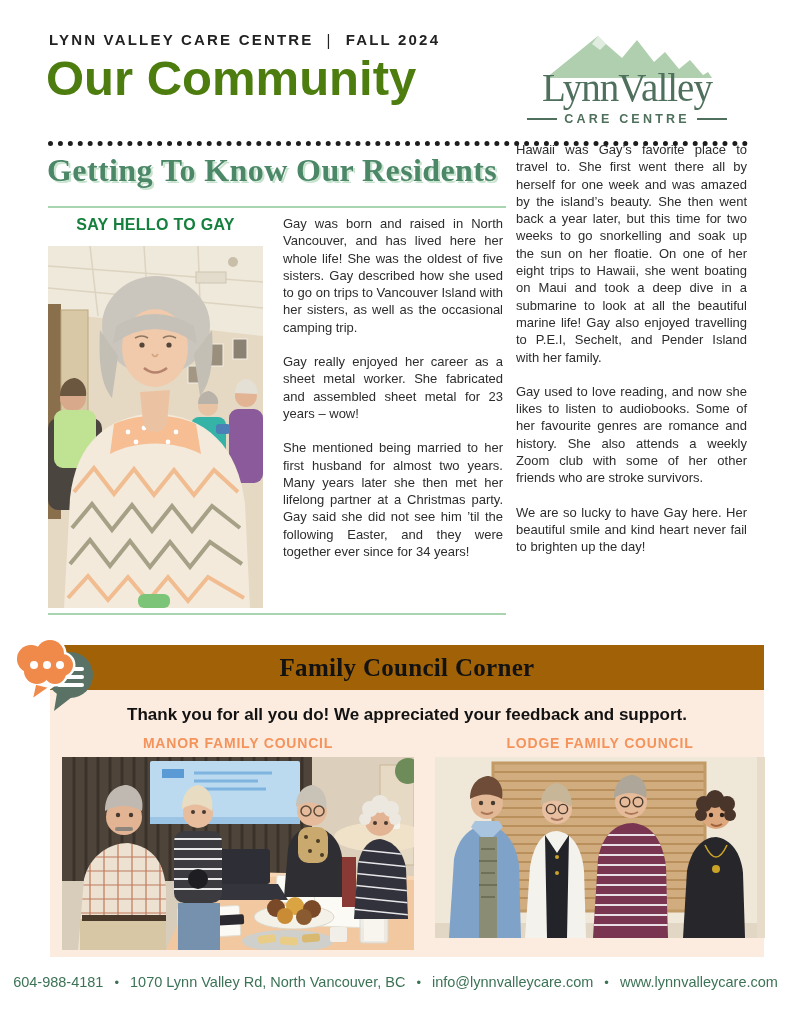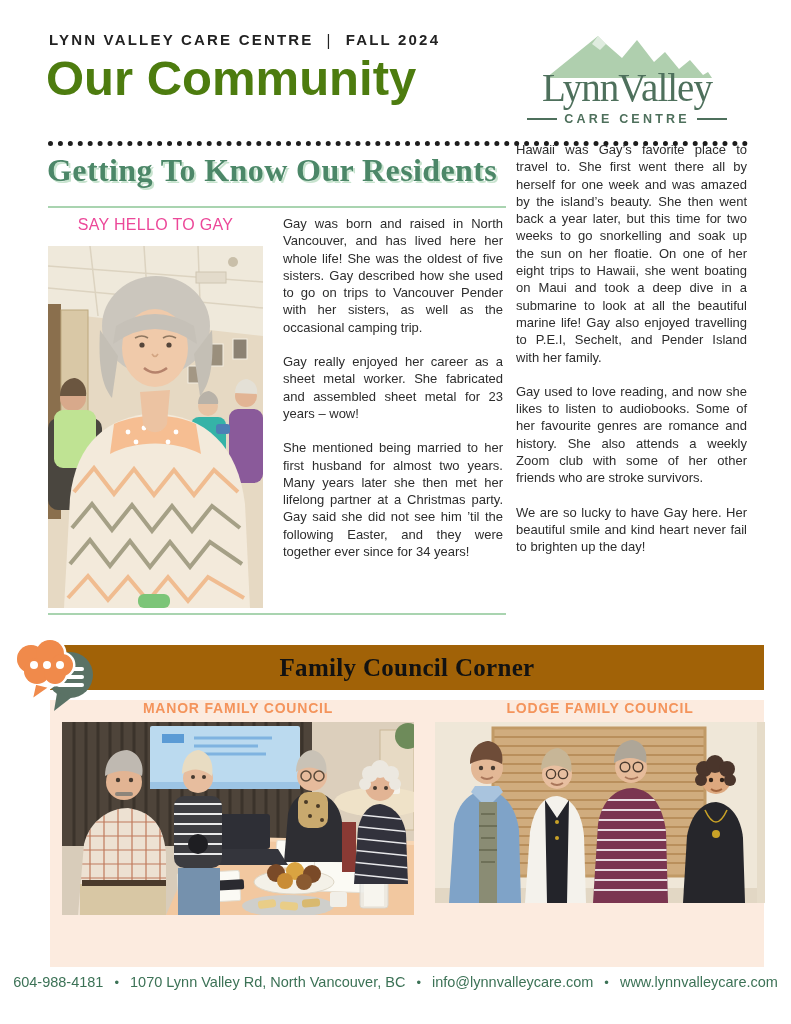--- a/index.html
+++ b/index.html
@@ -35,21 +35,21 @@
     position:absolute; left:47px; top:152px;
     font-family:"Liberation Serif", serif; font-weight:700; font-size:32px;
     color:#4C8768; text-shadow:2px 2px 0 #C7E3CE; letter-spacing:0.4px;
   }
   .rule { position:absolute; height:2px; background:#A9D4B0; }
   .rule-top    { left:48px; top:206px; width:458px; }
   .rule-bottom { left:48px; top:613px; width:458px; }
 
   .photo-caption {
     position:absolute; left:48px; top:216px; width:215px; text-align:center;
-    font-size:16px; font-weight:400; letter-spacing:0.3px; color:#ec4899;
+    font-size:16px; font-weight:700; letter-spacing:0.3px; color:#15803d;
   }
   .photo-gay { position:absolute; left:48px; top:246px; width:215px; height:362px; }
 
   .col { position:absolute; font-size:13px; line-height:17.3px; color:#2d2d2d; text-align:justify; }
   .col p { margin:0 0 17px 0; }
   .col-mid   { left:283px; top:215px; width:220px; }
   .col-right { left:516px; top:141px; width:231px; }
 
   
   .fc { position:absolute; left:50px; top:645px; width:714px; height:312px; }
@@ -161,38 +161,39 @@
       <circle cx="94" cy="99" r="2.6" fill="#54453A"></circle>
       <circle cx="121" cy="99" r="2.6" fill="#54453A"></circle>
       <path d="M87,92 Q94,88 100,92 M115,92 Q121,88 128,92" stroke="#8F7760" stroke-width="1.6" fill="none"></path>
       <path d="M96,122 Q107,131 119,122" stroke="#B5826B" stroke-width="2.6" fill="none"></path>
       <path d="M104,108 Q107,113 110,108" stroke="#D3A582" stroke-width="1.6" fill="none"></path>
       <rect x="90" y="348" width="32" height="14" rx="6" fill="#7CC578"></rect>
     </svg>
   </div>
 
   <div class="col col-mid">
-    <p>Gay was born and raised in North Vancouver, and has lived here her whole life! She was the oldest of five sisters. Gay described how she used to go on trips to Vancouver Pender with her sisters, as well as the occasional camping trip.</p>
+    <p>Gay was born and raised in North Vancouver, and has lived here her whole life! She was the oldest of five sisters. Gay described how she used to go on trips to Vancouver Island with her sisters, as well as the occasional camping trip.</p>
     <p>Gay really enjoyed her career as a sheet metal worker. She fabricated and assembled sheet metal for 23 years – wow!</p>
     <p>She mentioned being married to her first husband for almost two years. Many years later she then met her lifelong partner at a Christmas party. Gay said she did not see him ’til the following Easter, and they were together ever since for 34 years!</p>
   </div>
 
   <div class="col col-right">
     <p>Hawaii was Gay’s favorite place to travel to. She first went there all by herself for one week and was amazed by the island’s beauty. She then went back a year later, but this time for two weeks to go snorkelling and soak up the sun on her floatie. On one of her eight trips to Hawaii, she went boating on Maui and took a deep dive in a submarine to look at all the beautiful marine life! Gay also enjoyed travelling to P.E.I, Sechelt, and Pender Island with her family.</p>
     <p>Gay used to love reading, and now she likes to listen to audiobooks. Some of her favourite genres are romance and history. She also attends a weekly Zoom club with some of her other friends who are stroke survivors.</p>
     <p>We are so lucky to have Gay here. Her beautiful smile and kind heart never fail to brighten up the day!</p>
   </div>
 
   <div class="rule rule-bottom"></div>
 
   <div class="fc">
     <div class="fc-band">
       <h2>Family Council Corner</h2>
     </div>
     <div class="fc-body">
+      <div class="fc-thanks">Thank you for all you do! We appreciated your feedback and support.</div>
       <div class="fc-figs">
         <div class="fc-fig">
           <div class="fc-label">MANOR FAMILY COUNCIL</div>
           <svg width="352" height="193" viewBox="0 0 352 193" role="img" aria-label="Four Manor family council members seated around a meeting table with a laptop, papers and refreshments">
             <rect width="352" height="193" fill="#D8CCBA"></rect>
             <rect x="0" y="0" width="250" height="124" fill="#4E443A"></rect>
             <path d="M12,0 V124 M24,0 V124 M36,0 V124 M48,0 V124 M60,0 V124 M72,0 V124 M84,0 V124 M96,0 V124 M108,0 V124 M120,0 V124 M132,0 V124 M144,0 V124 M156,0 V124 M168,0 V124 M180,0 V124 M192,0 V124 M204,0 V124 M216,0 V124 M228,0 V124 M240,0 V124" stroke="#3B332B" stroke-width="3"></path>
             <rect x="88" y="4" width="150" height="63" rx="2" fill="#BBDAEF"></rect>
             <rect x="100" y="12" width="22" height="9" fill="#5B9BD5"></rect>
             <path d="M132,16 H210 M132,24 H196 M132,32 H204" stroke="#7FB3E0" stroke-width="3"></path>

